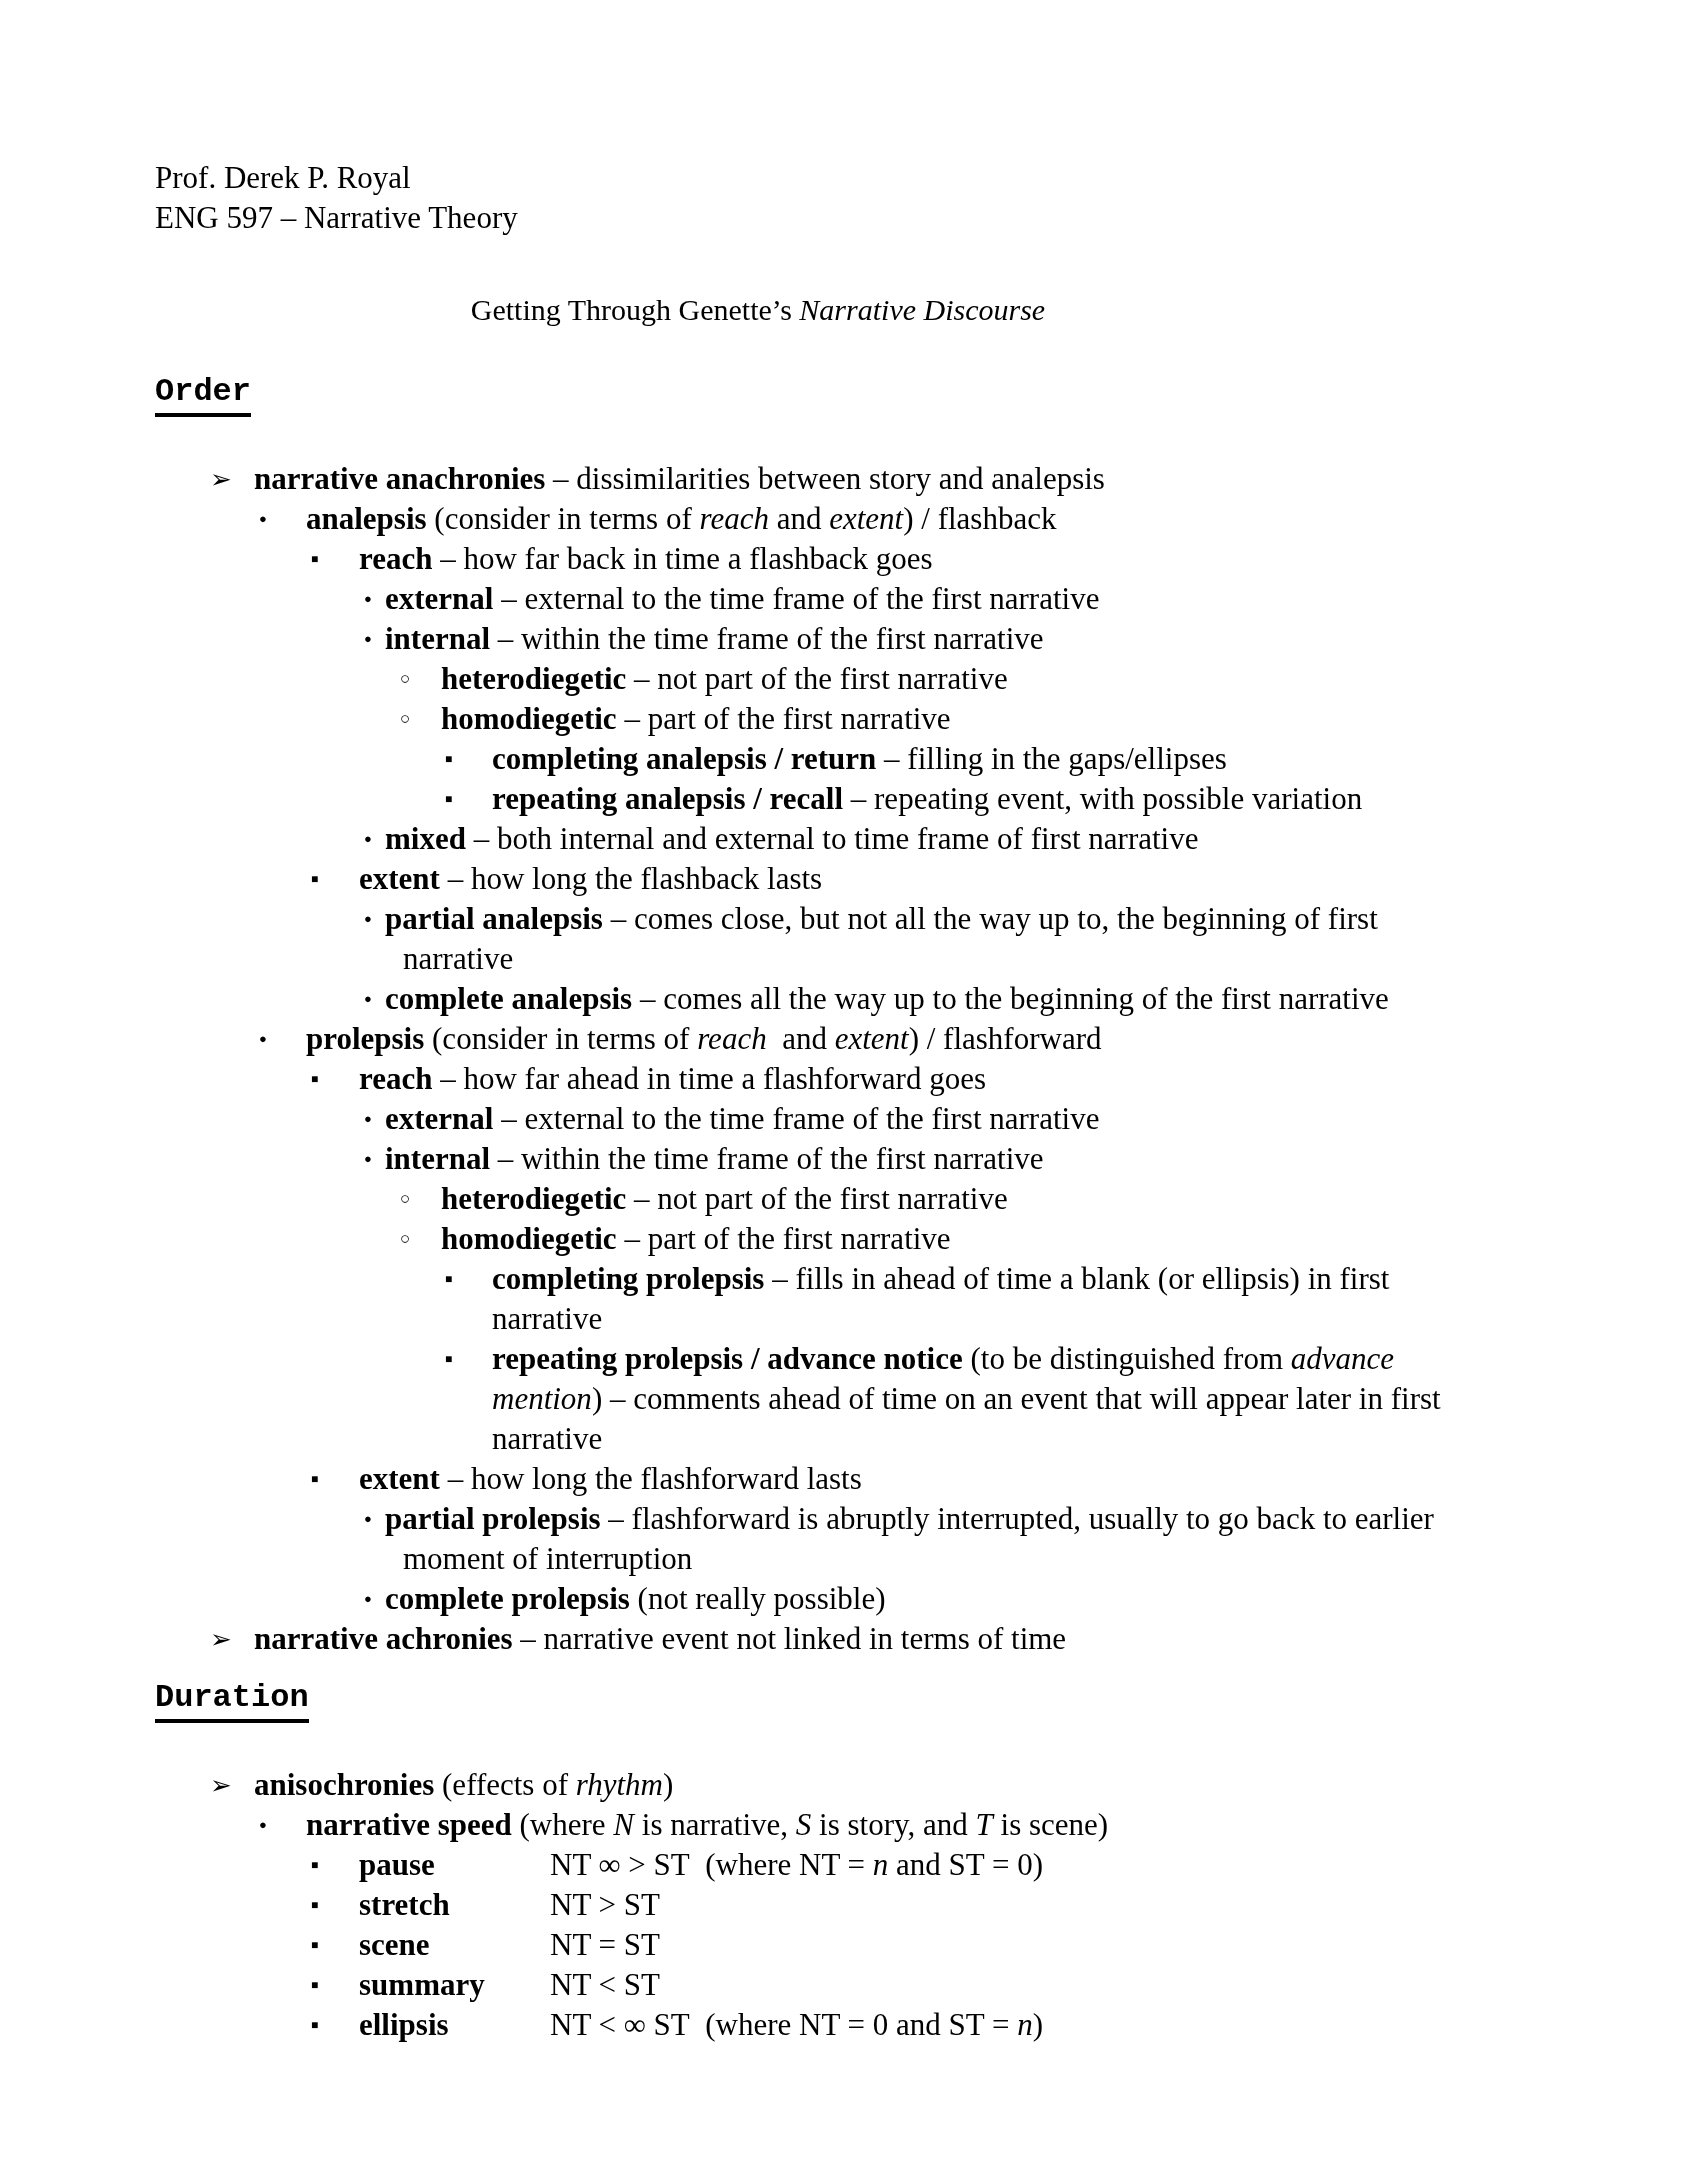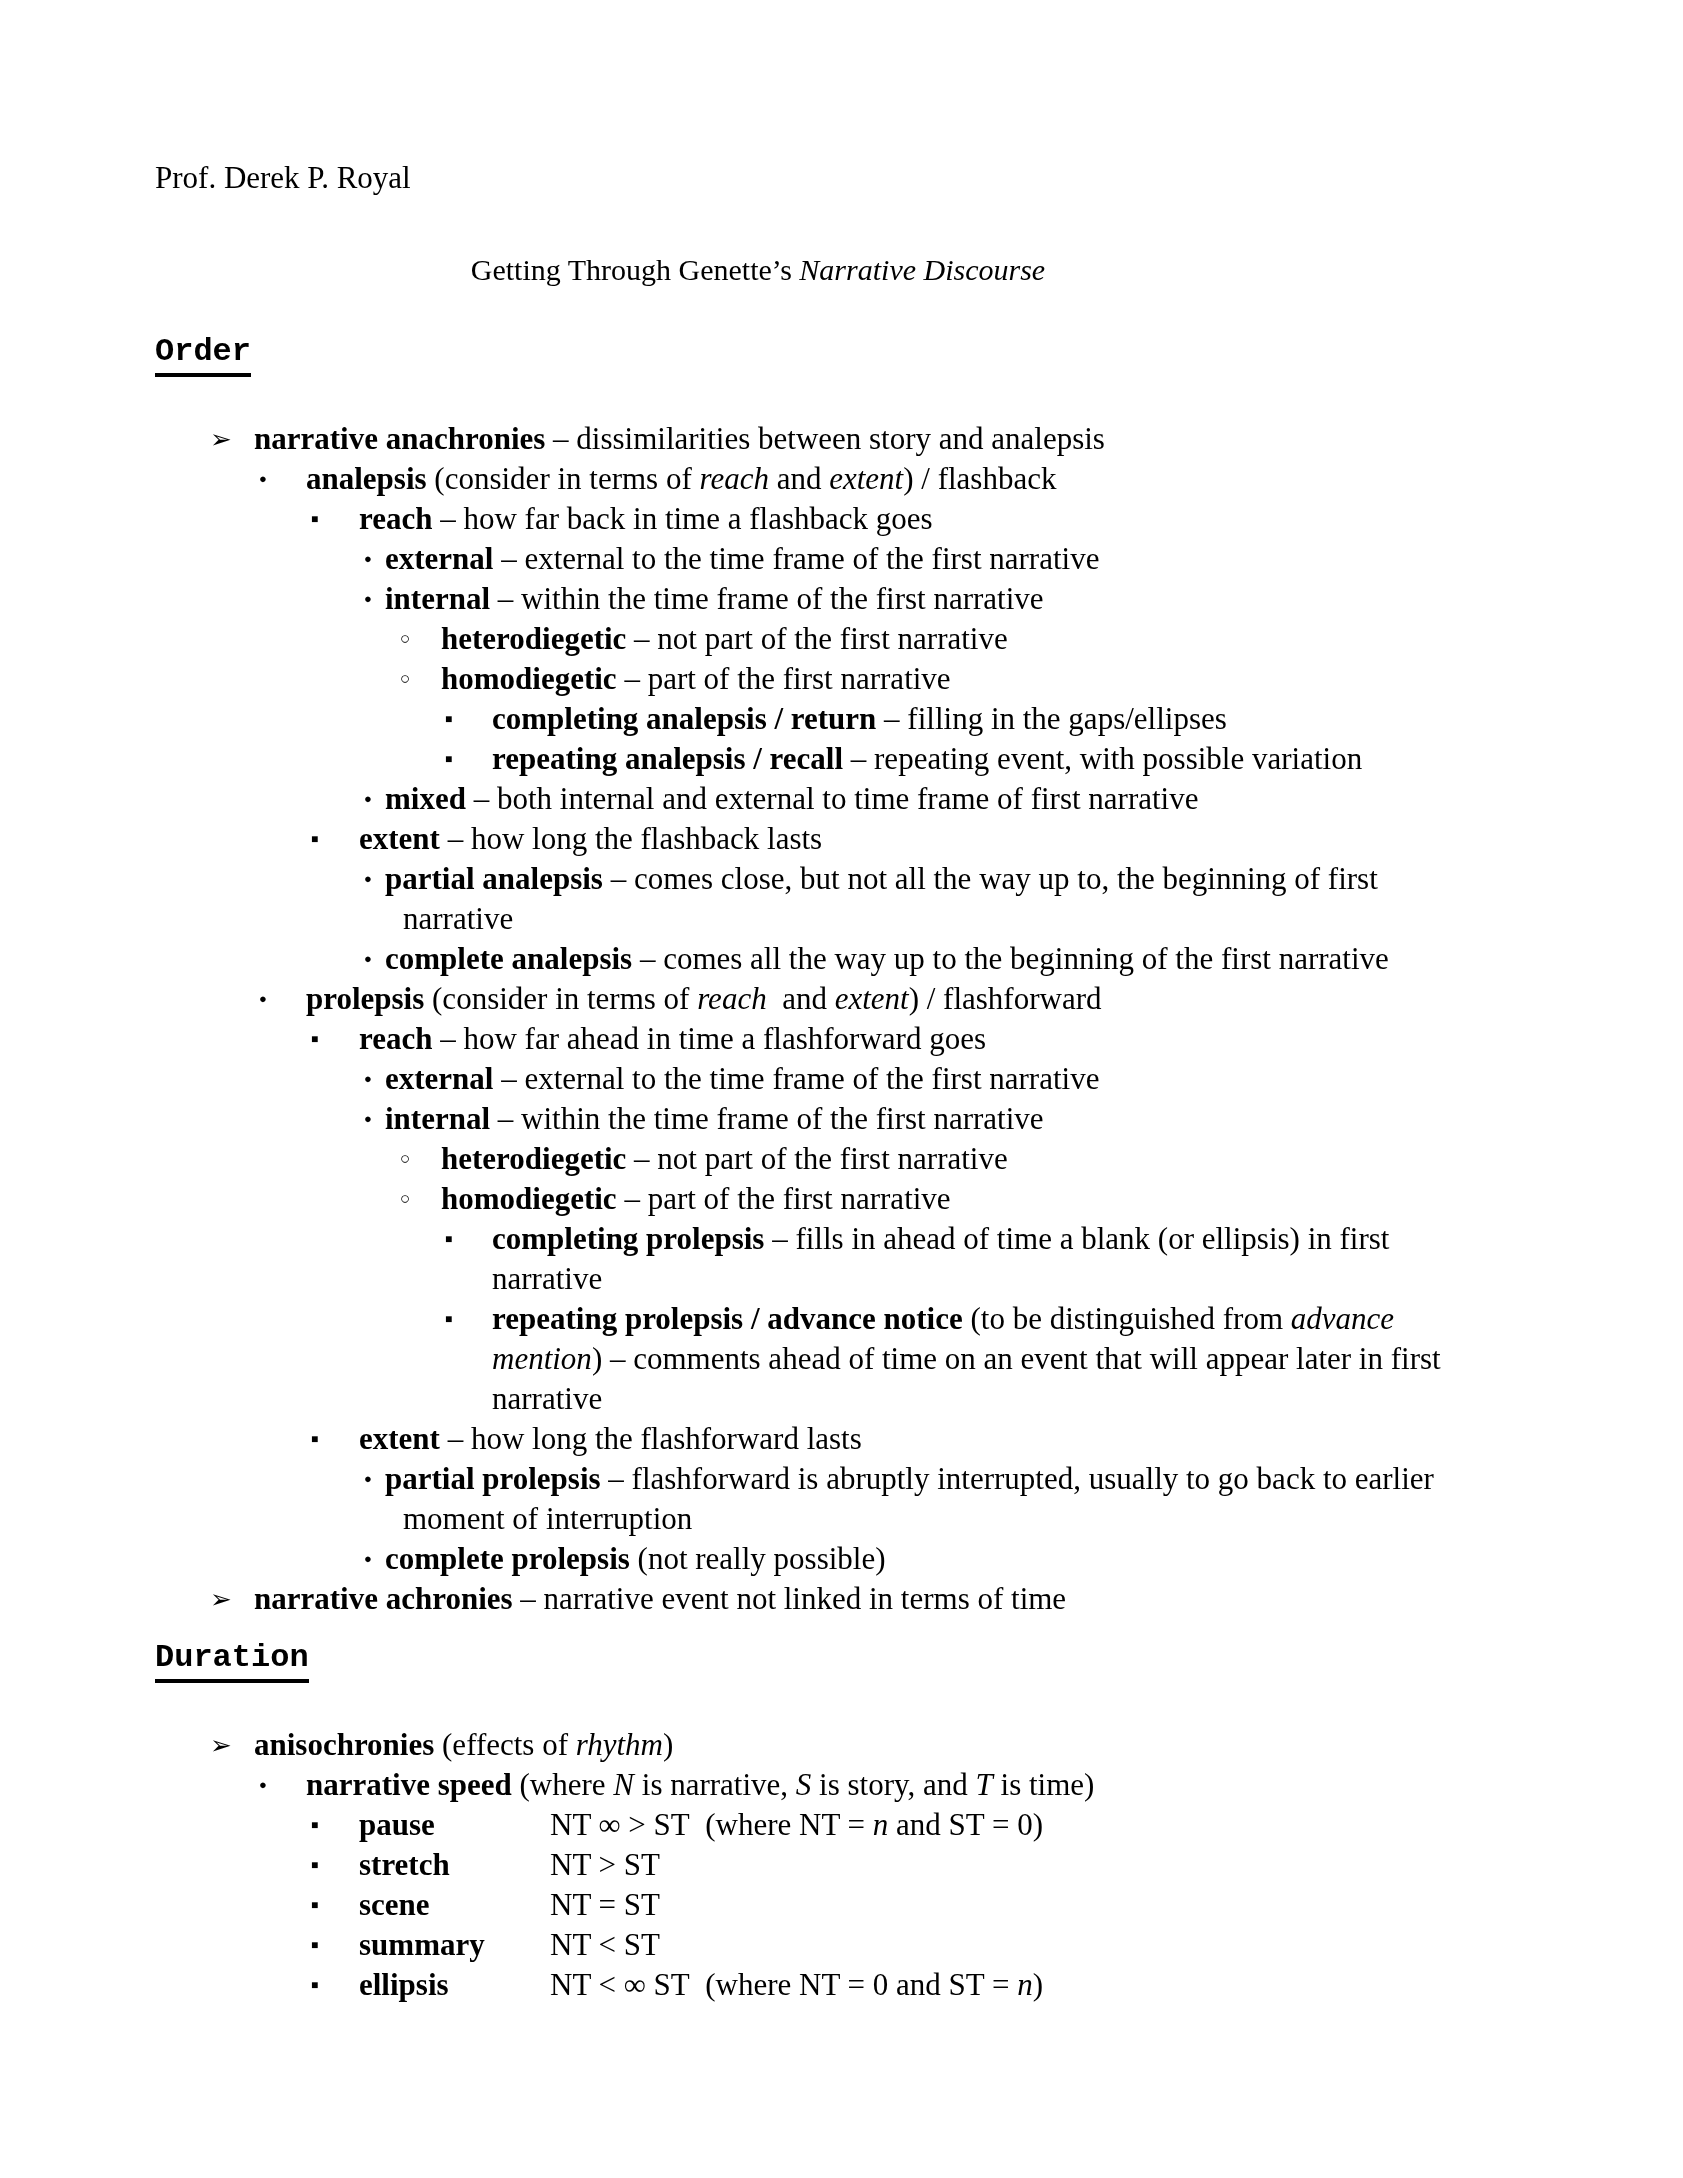--- a/index.html
+++ b/index.html
@@ -88,20 +88,21 @@
     font-weight: bold;
   }
 </style>
 </head>
 <body>
 
 <div class="page">
 
   <div class="doc-header">
     <div>Prof. Derek P. Royal</div>
+    <div>ENG 597 – Narrative Theory</div>
   </div>
 
   <h1 class="title" id="doc-title"><span>Getting Through Genette’s </span><span class="i">Narrative Discourse</span></h1>
 
   <h2 class="section-heading" id="heading-order">
     <span class="hu">Order</span>
   </h2>
   <ul class="outline" id="list-0">
       <li class="l1"><span class="blt">➢</span><span class="b">narrative anachronies</span><span> – dissimilarities between story and analepsis</span></li>
       <li class="l2"><span class="blt">●</span><span class="b">analepsis</span><span> (consider in terms of </span><span class="i">reach</span><span> and </span><span class="i">extent</span><span>) / flashback</span></li>
@@ -128,21 +129,21 @@
       <li class="l4"><span class="blt">●</span><span class="b">partial prolepsis</span><span> – flashforward is abruptly interrupted, usually to go back to earlier</span><br><span>moment of interruption</span></li>
       <li class="l4"><span class="blt">●</span><span class="b">complete prolepsis</span><span> (not really possible)</span></li>
       <li class="l1"><span class="blt">➢</span><span class="b">narrative achronies</span><span> – narrative event not linked in terms of time</span></li>
     </ul>
 
   <h2 class="section-heading" id="heading-duration">
     <span class="hu">Duration</span>
   </h2>
   <ul class="outline" id="list-1">
       <li class="l1"><span class="blt">➢</span><span class="b">anisochronies</span><span> (effects of </span><span class="i">rhythm</span><span>)</span></li>
-      <li class="l2"><span class="blt">●</span><span class="b">narrative speed</span><span> (where </span><span class="i">N</span><span> is narrative, </span><span class="i">S</span><span> is story, and </span><span class="i">T</span><span> is time)</span></li>
+      <li class="l2"><span class="blt">●</span><span class="b">narrative speed</span><span> (where </span><span class="i">N</span><span> is narrative, </span><span class="i">S</span><span> is story, and </span><span class="i">T</span><span> is scene)</span></li>
       <li class="l3"><span class="blt">■</span><span class="term">pause</span><span><span>NT ∞ &gt; ST&nbsp; (where NT = </span><span class="i">n</span><span> and ST = 0)</span></span></li>
       <li class="l3"><span class="blt">■</span><span class="term">stretch</span><span><span>NT &gt; ST</span></span></li>
       <li class="l3"><span class="blt">■</span><span class="term">scene</span><span><span>NT = ST</span></span></li>
       <li class="l3"><span class="blt">■</span><span class="term">summary</span><span><span>NT &lt; ST</span></span></li>
       <li class="l3"><span class="blt">■</span><span class="term">ellipsis</span><span><span>NT &lt; ∞ ST&nbsp; (where NT = 0 and ST = </span><span class="i">n</span><span>)</span></span></li>
     </ul>
 
 </div>
 
 

